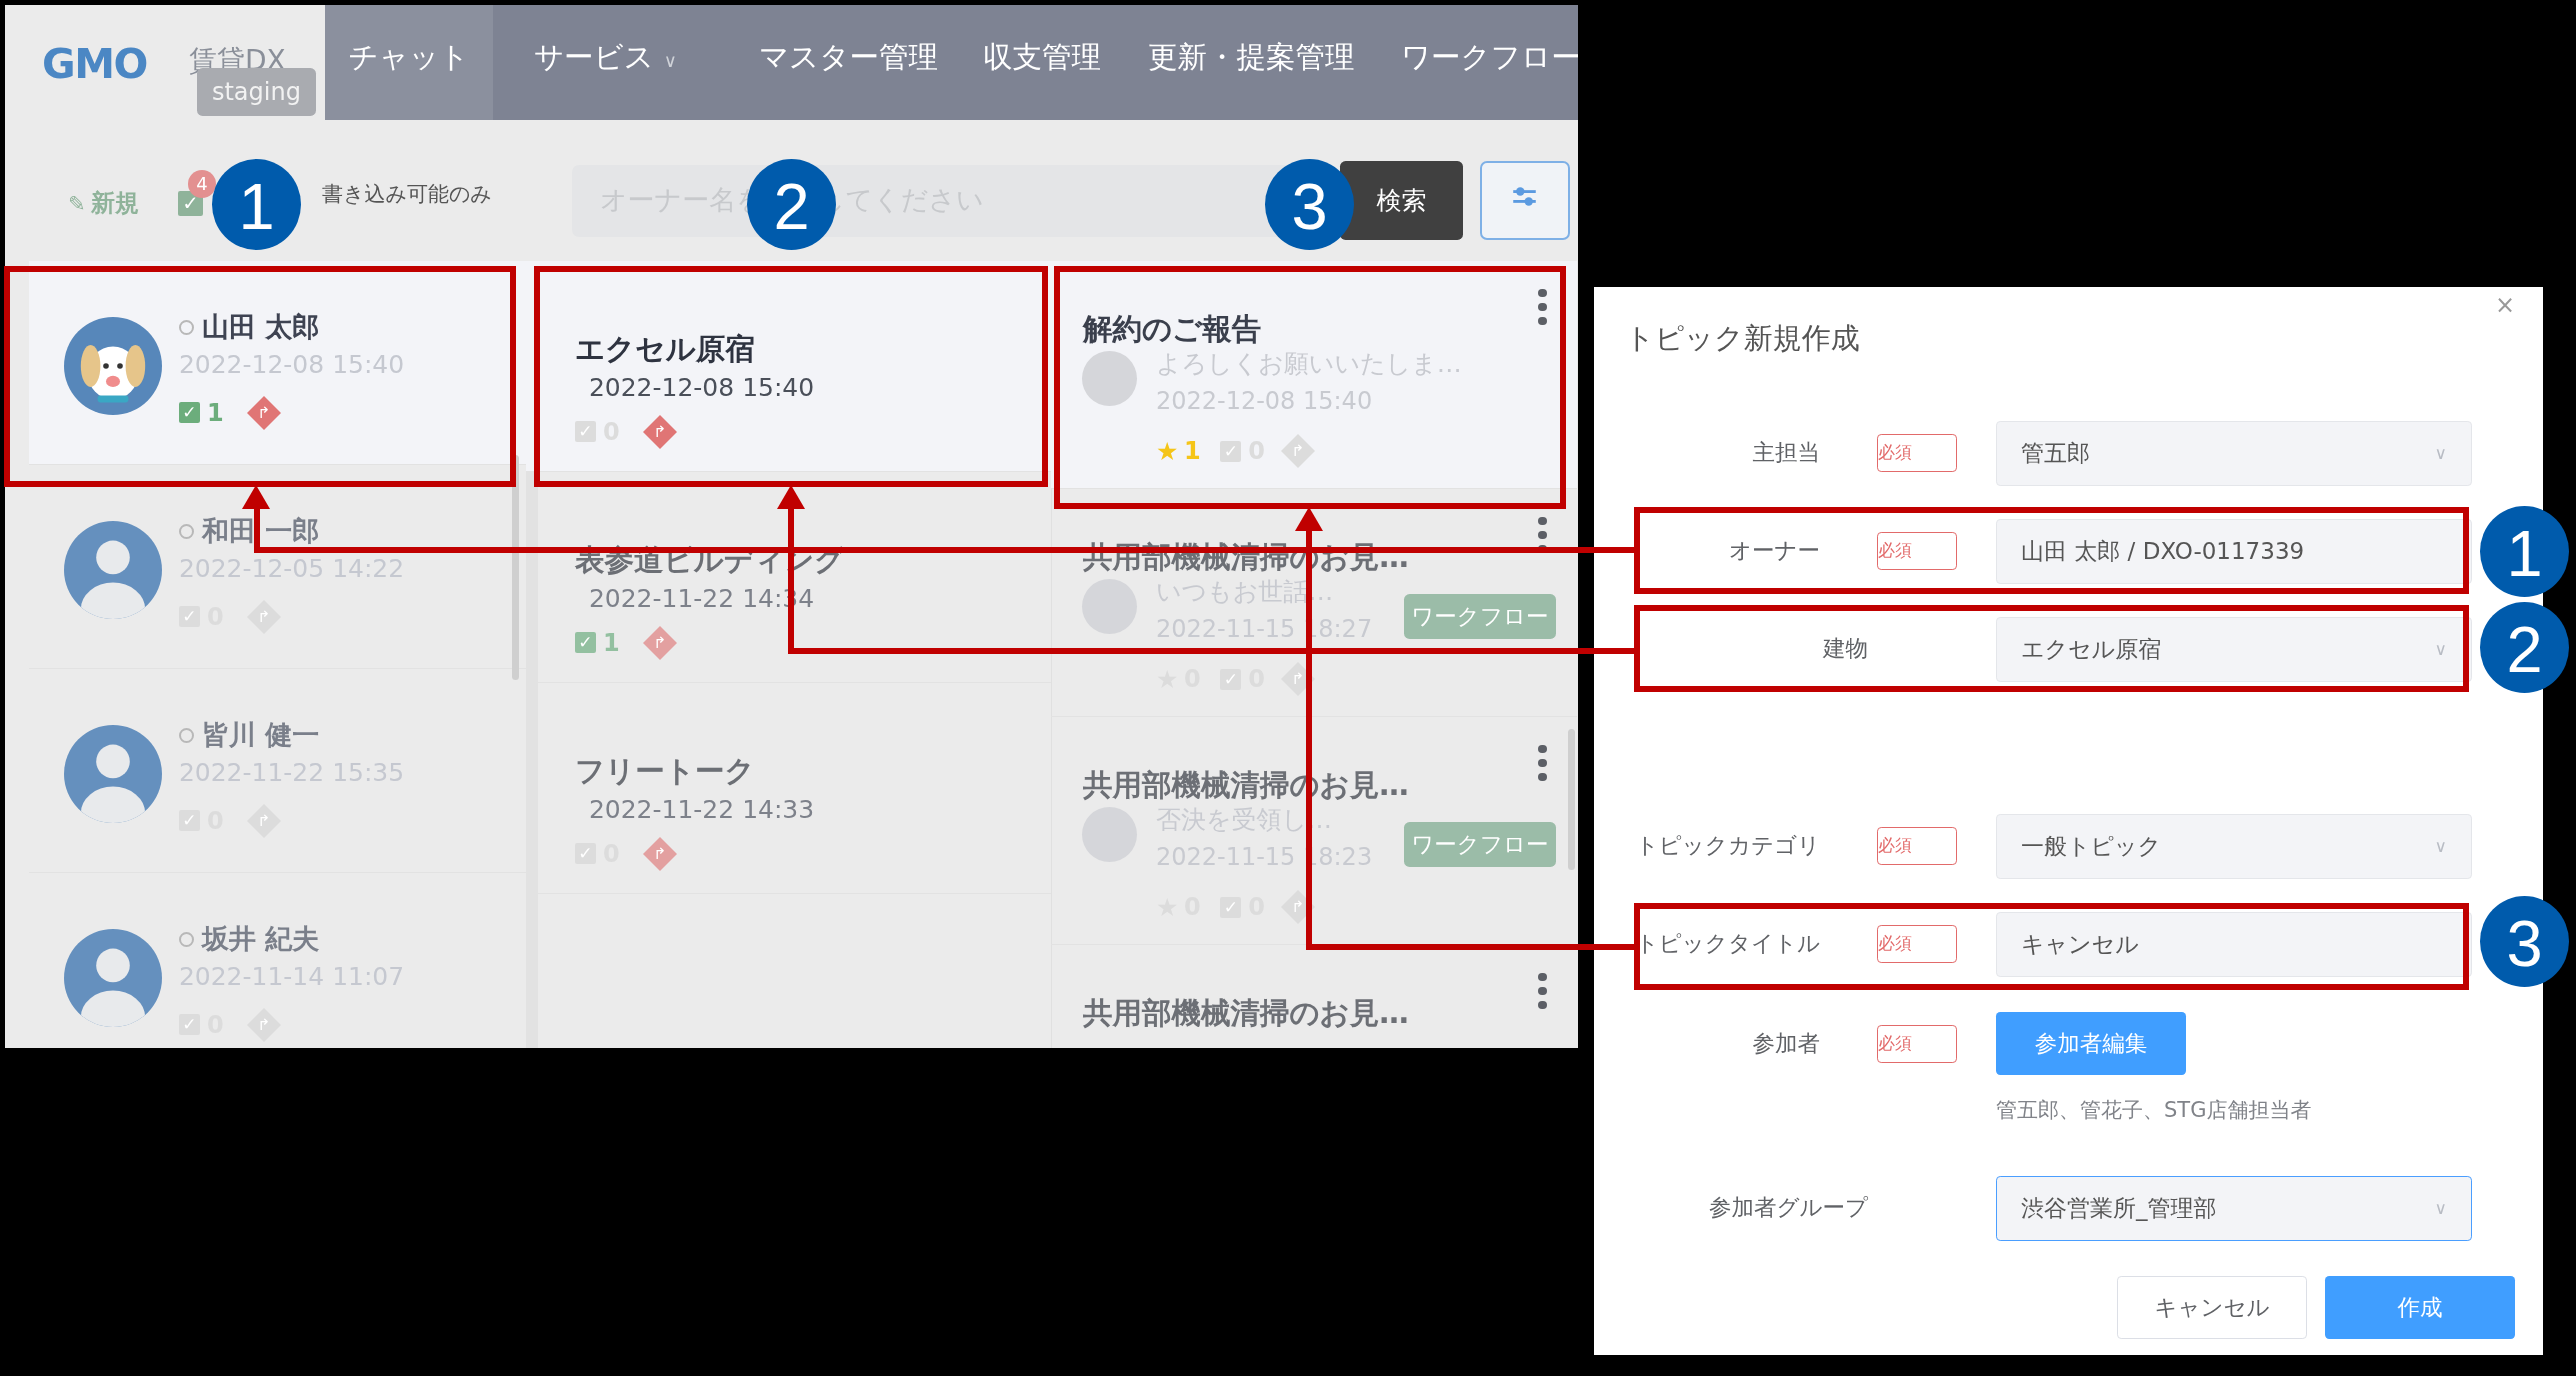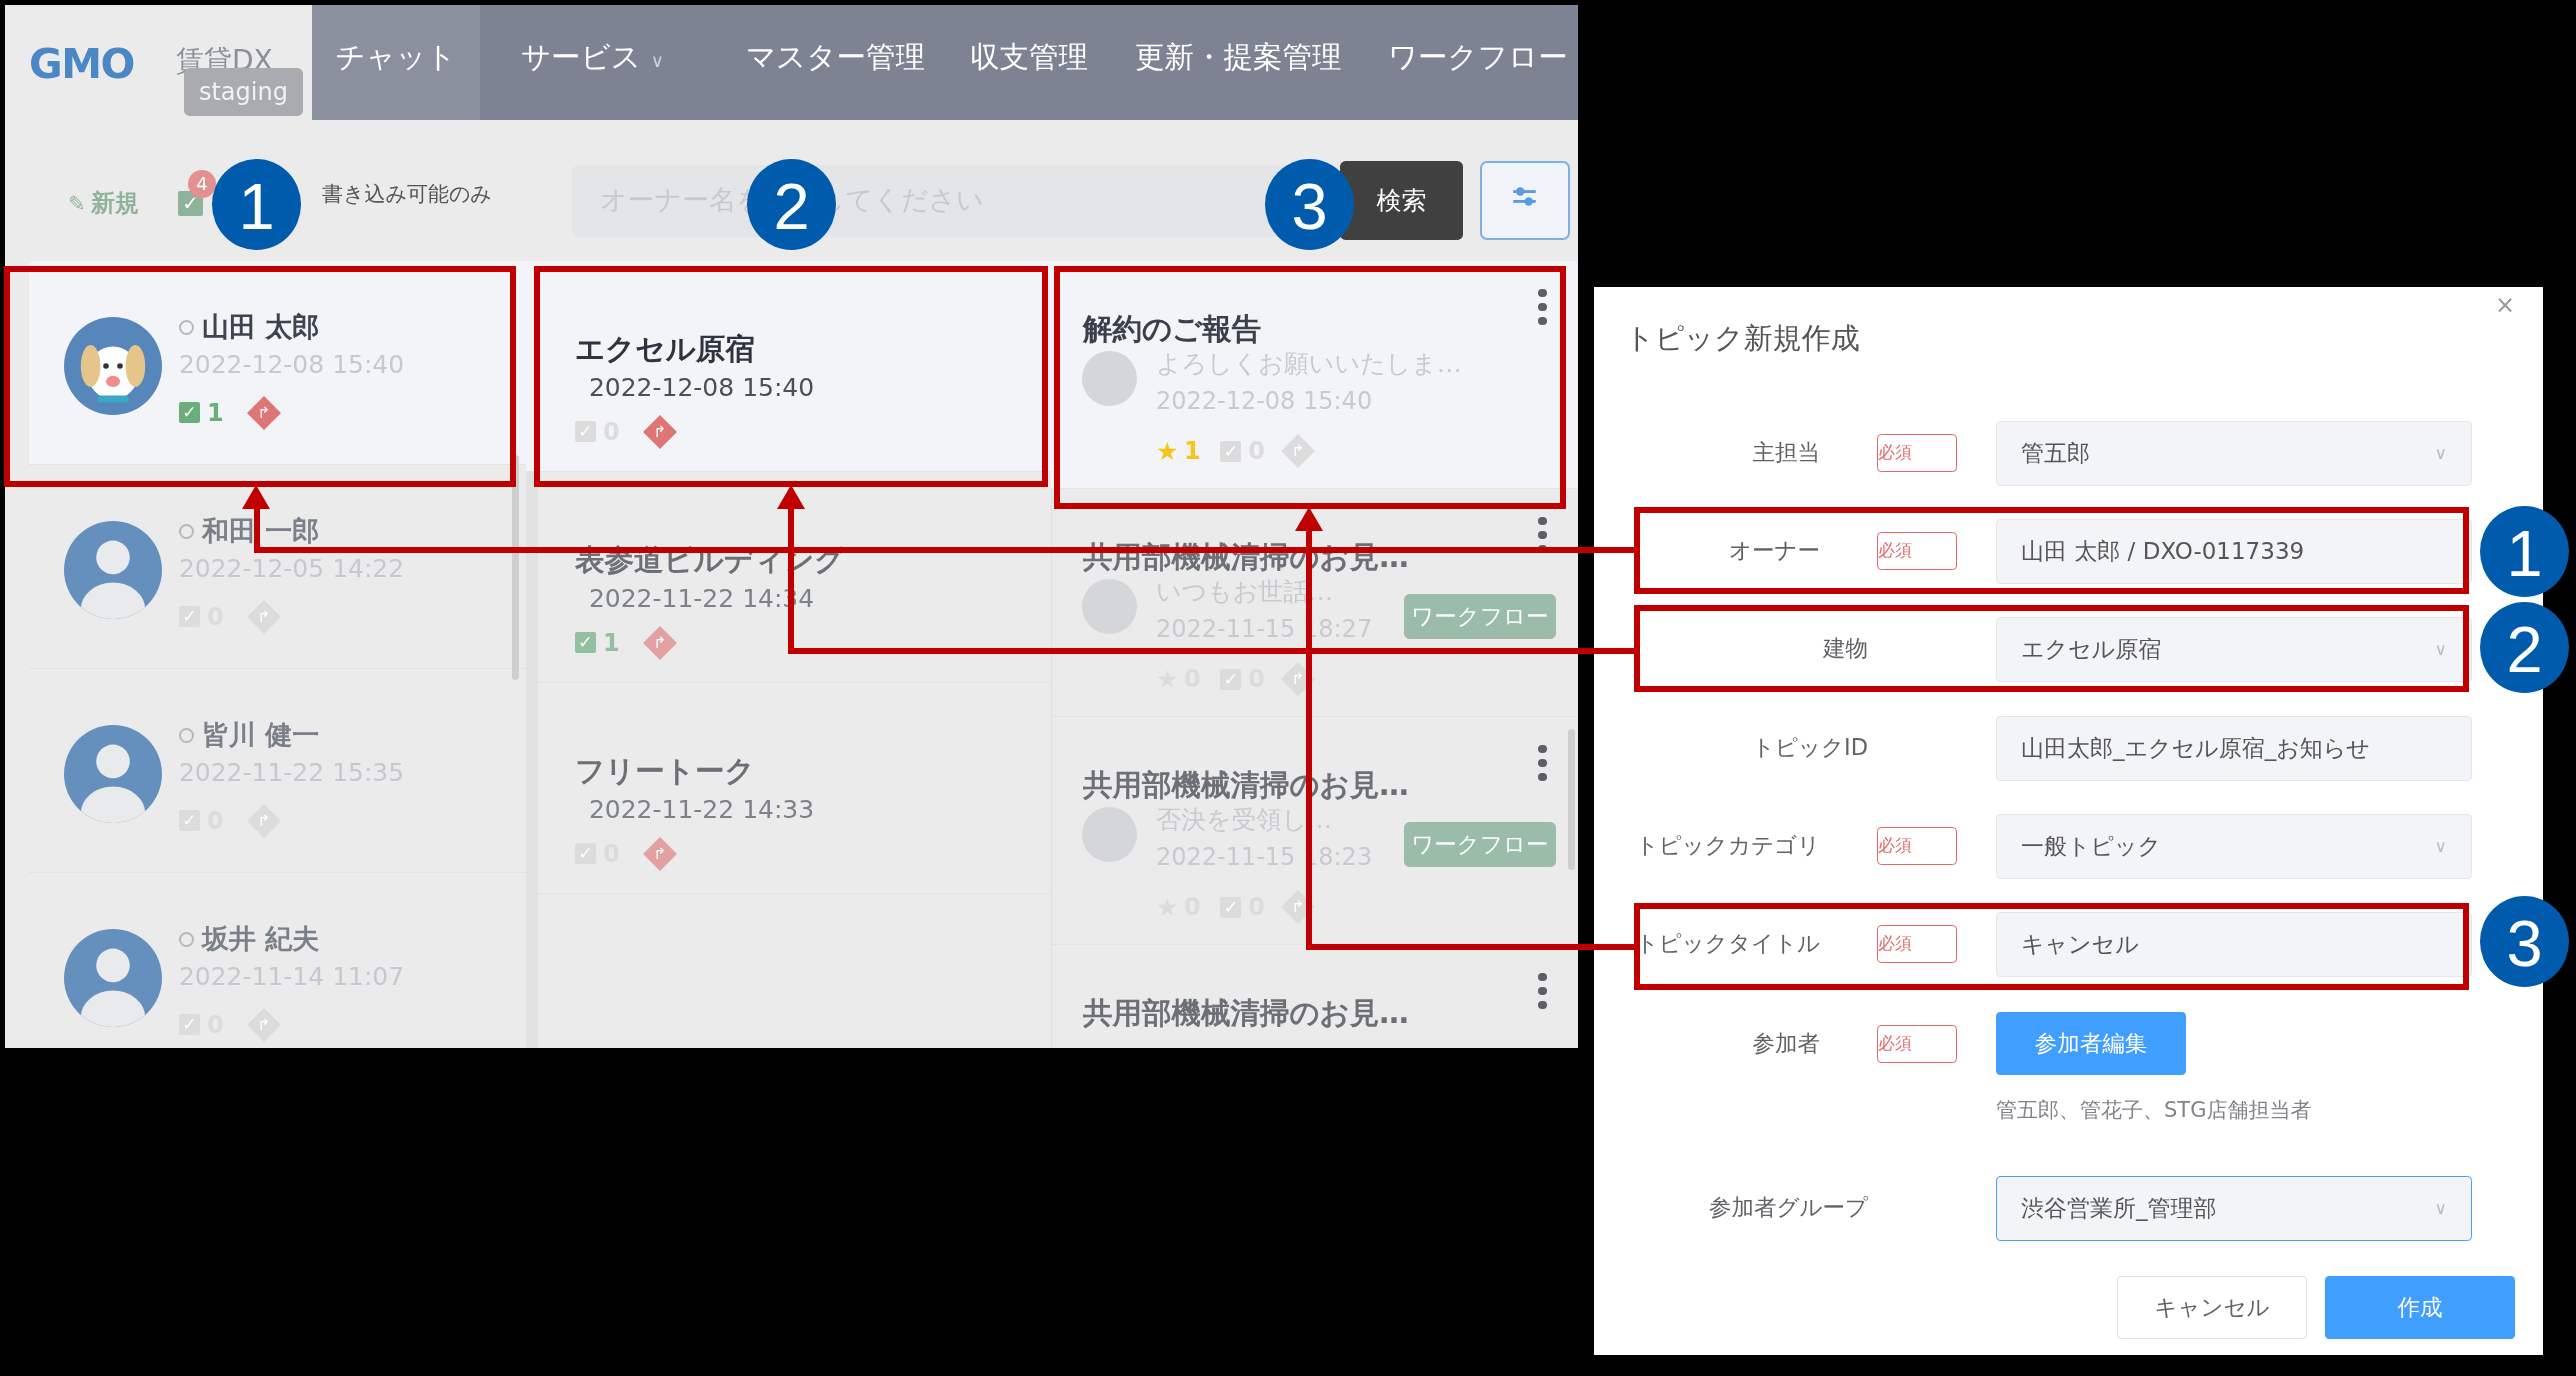--- a/index.html
+++ b/index.html
@@ -1,21 +1,21 @@
 <!DOCTYPE html>
 <html style="font-size:11.2px"><head>
 <meta charset="utf-8">
 <style>
   * { box-sizing: border-box; margin: 0; padding: 0; }
   html, body { width: 2576px; height: 1377px; background: #000; overflow: hidden; }
   body { position: relative; font-family: "DejaVu Sans", "Liberation Sans", sans-serif; }
 
   
   .app { position: absolute; left: 4.9px; top: 4.9px; width: 1573px; height: 1043px; background: #ebebeb; overflow: hidden; }
-  .nav { position: absolute; left: 0; top: 0; width: 100%; height: 115px; background: #7e8393; }
+  .nav { position: absolute; left: 13px; top: 0; width: 100%; height: 115px; background: #7e8393; }
   .logo-area { position: absolute; left: 0; top: 0; width: 307px; height: 115px; background: #ebebeb; }
   .logo-gmo { position: absolute; left: 24px; top: 35px; font-family: "DejaVu Sans", sans-serif; font-weight: bold; font-size: 41px; color: #4b87c4; letter-spacing: -1.4px; }
   .logo-sub { position: absolute; left: 171px; top: 37px; font-size: 28px; color: #8a8f99; }
   .staging { position: absolute; left: 179px; top: 63px; width: 119px; height: 48px; border-radius: 5.6px; background: #a9abb0; color: #f2f2f2; font-size: 24px; text-align: center; line-height: 48px; }
   .nav-item { position: absolute; top: 0; height: 115px; line-height: 105px; color: #ffffff; font-size: 29.5px; white-space: nowrap; }
   .nav-item.active { background: #8b909e; }
   .nav-item .chev { font-size: 18px; color: #cfd2d8; margin-left: 9.8px; }
 
   .filter-row { position: absolute; left: 42px; top: 151px; height: 91px; width: 1525px; }
   .new-btn { position: absolute; left: 21px; top: 31px; color: #8fb39a; font-size: 24px; font-weight: bold; white-space: nowrap; }
@@ -273,24 +273,20 @@
     <span class="flabel">オーナー</span>
     <span class="req">必須</span>
     <div class="finput"><span>山田 太郎 / DXO-0117339</span></div>
   </div>
 
   <div class="frow" style="top:330px;">
     <span class="flabel noreq">建物</span>
     <div class="finput"><span>エクセル原宿</span><span class="chev">∨</span></div>
   </div>
 
-  <div class="frow" style="top:429px;">
-    <span class="flabel noreq">トピックID</span>
-    <div class="finput"><span>山田太郎_エクセル原宿_お知らせ</span></div>
-  </div>
 
   <div class="frow" style="top:527px;">
     <span class="flabel">トピックカテゴリ</span>
     <span class="req">必須</span>
     <div class="finput"><span>一般トピック</span><span class="chev">∨</span></div>
   </div>
 
   <div class="frow" style="top:625px;">
     <span class="flabel">トピックタイトル</span>
     <span class="req">必須</span>

